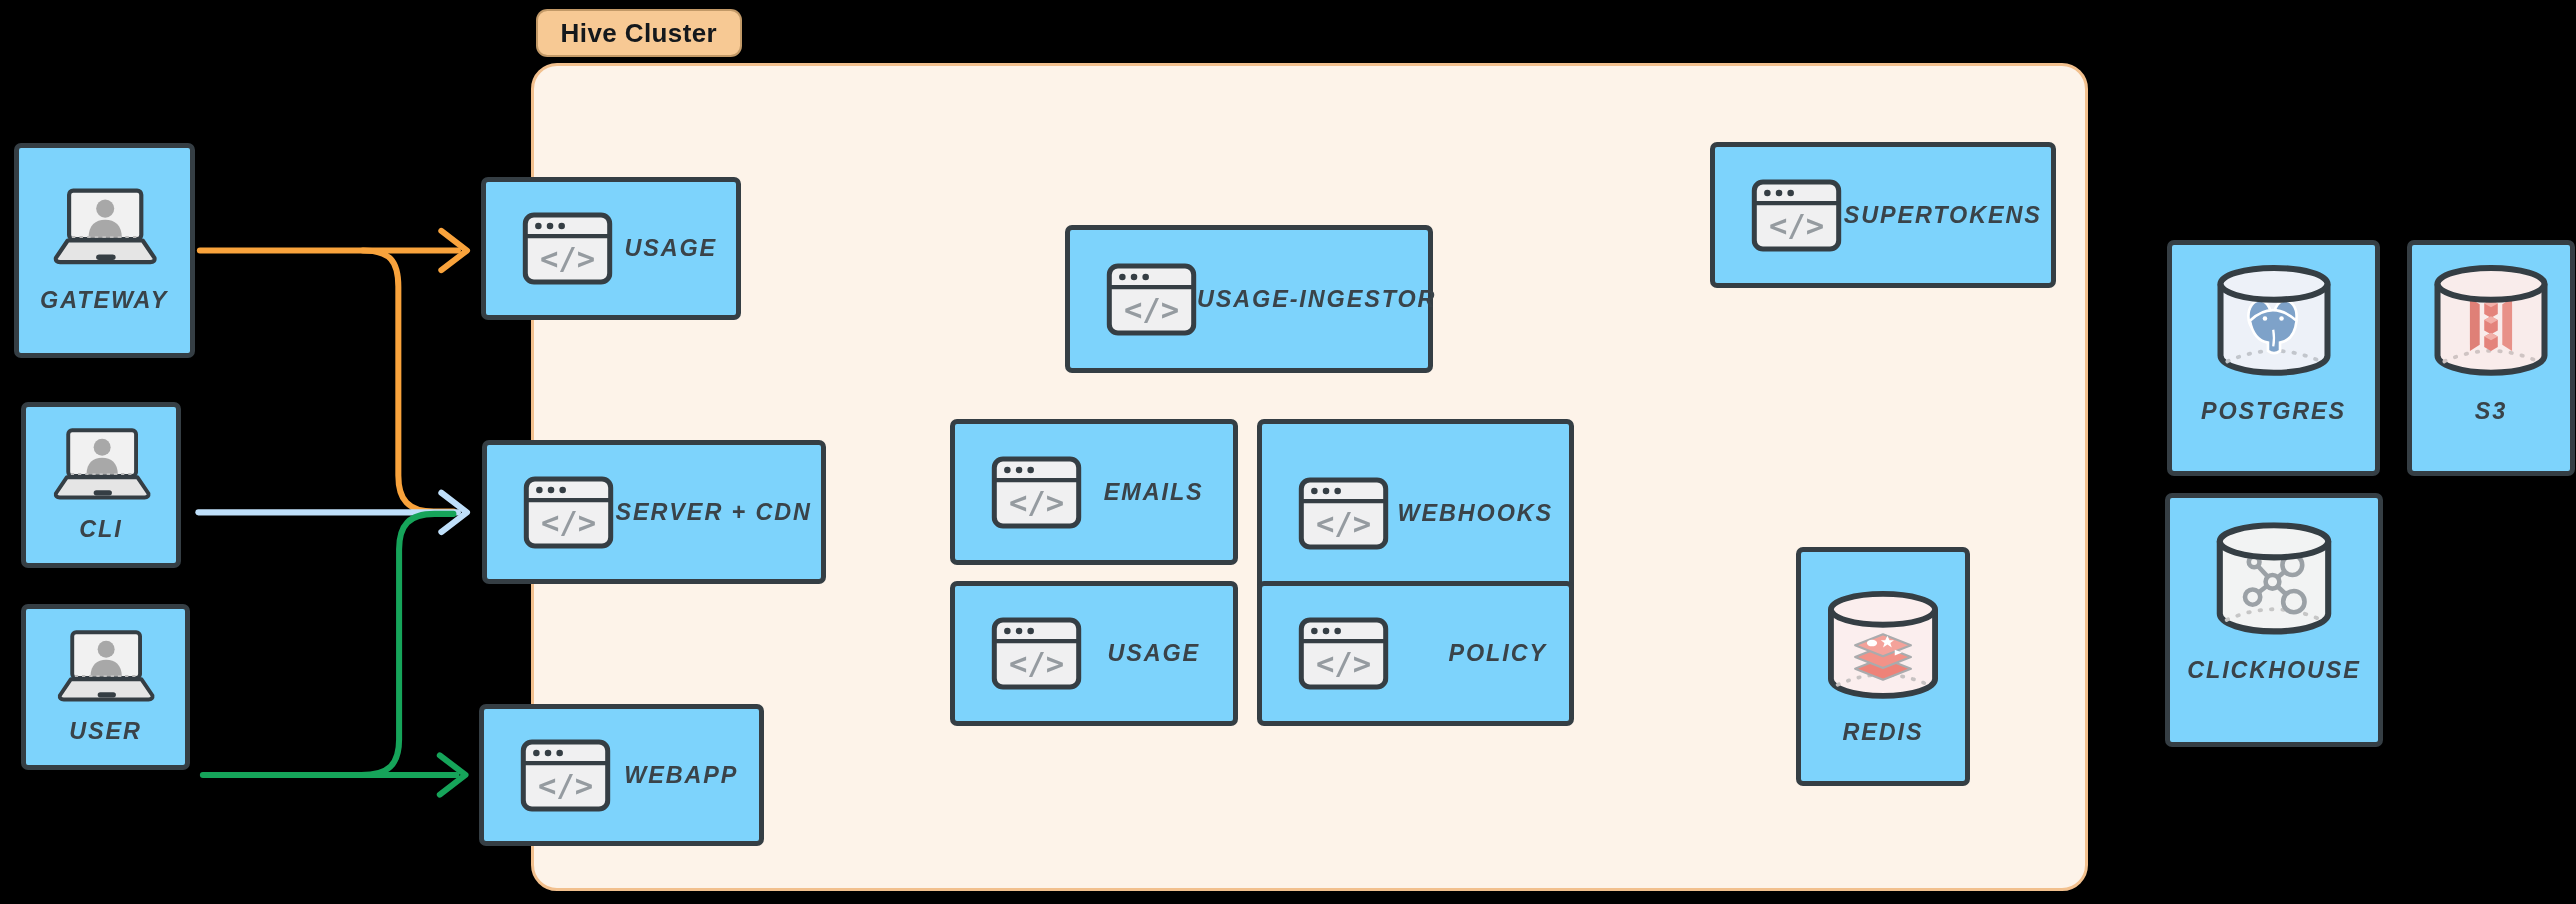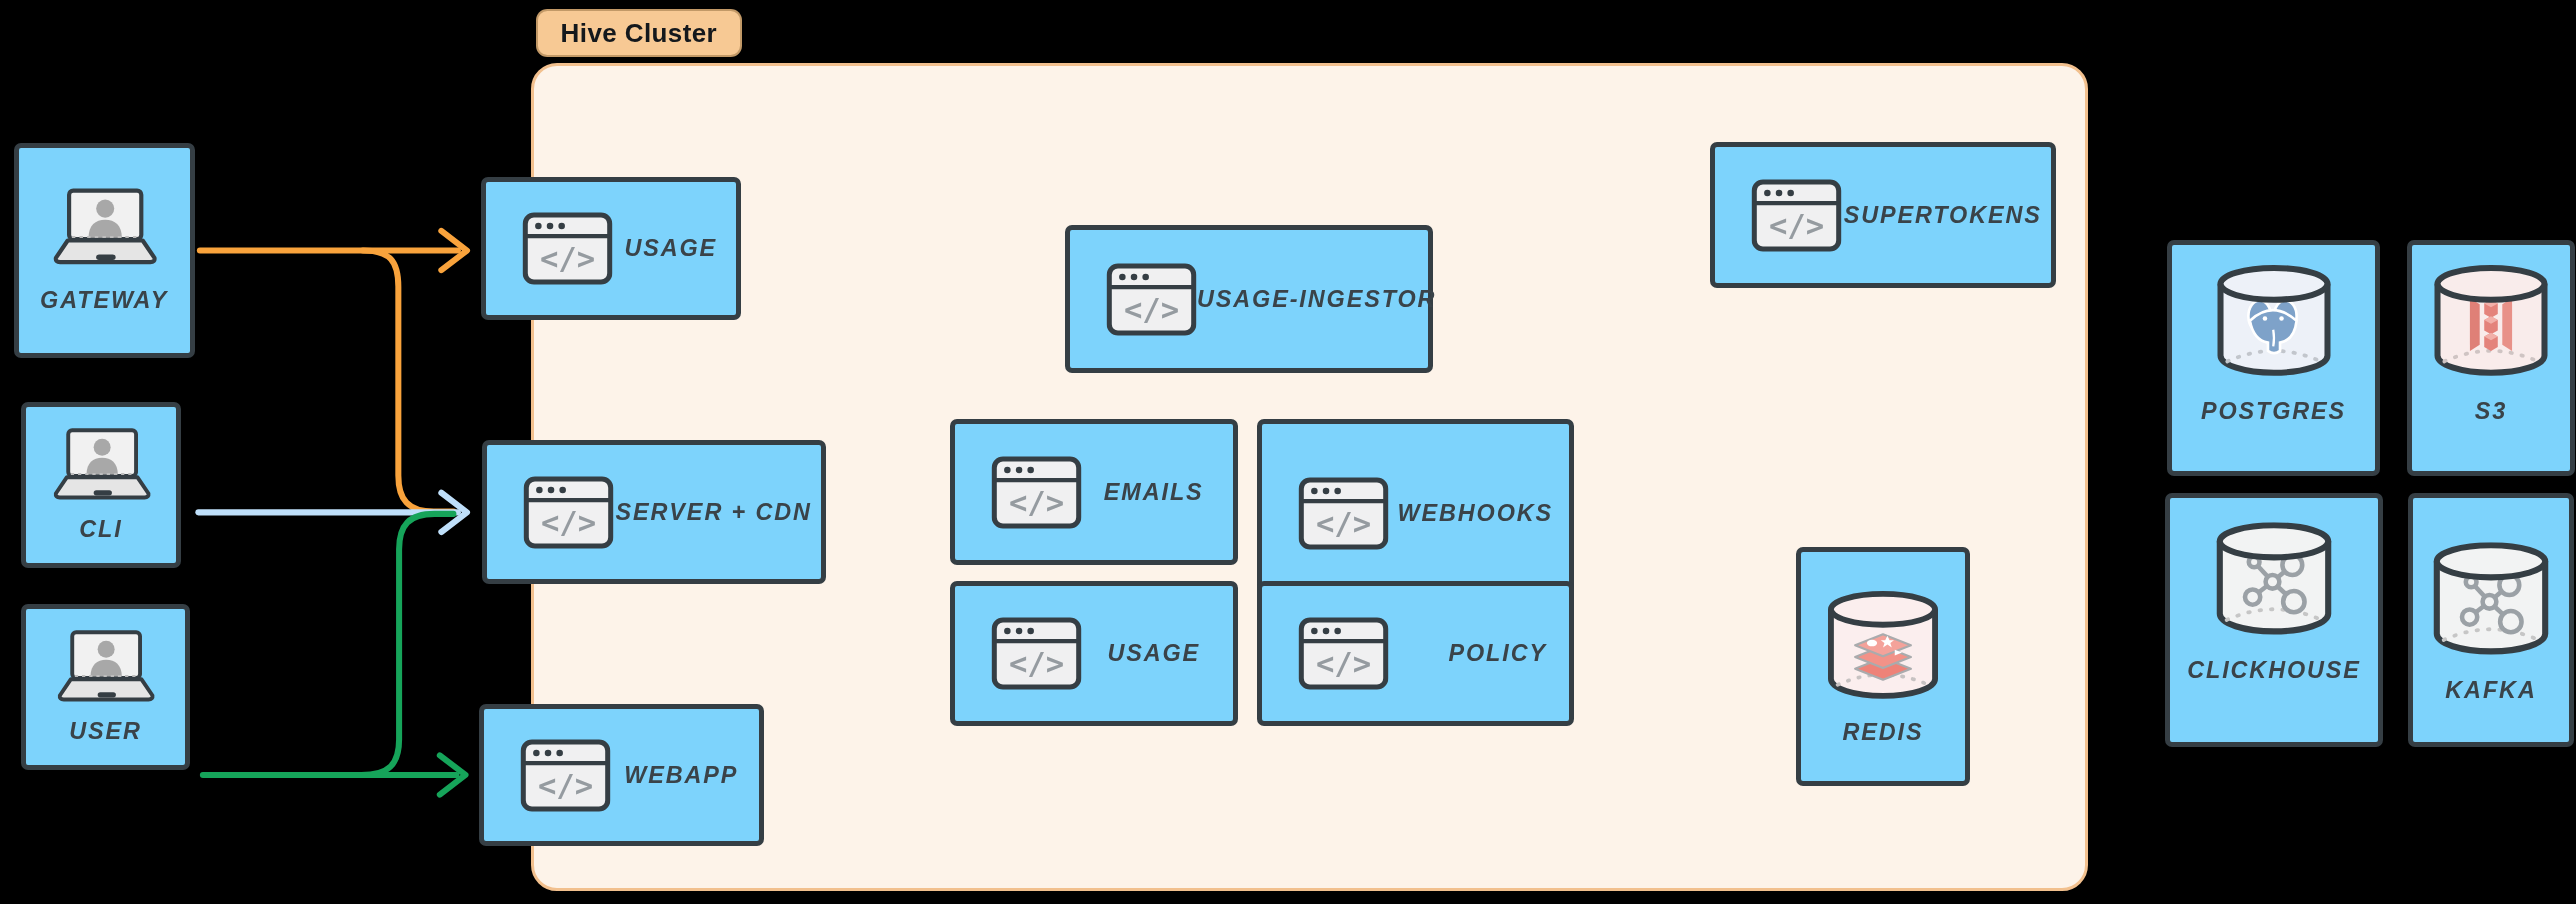--- a/index.html
+++ b/index.html
@@ -235,21 +235,15 @@
         <use href="#sym-cyl-s3"></use>
       </svg>
     <div class="lbl">S3</div>
   </div>
   <div class="card db tall" style="left:2165px;top:493px;width:218px;height:254px;padding-top:24px;">
     <svg class="icon" viewBox="0 0 300 152" width="226" height="115">
         <use href="#sym-cyl-net"></use>
       </svg>
     <div class="lbl">CLICKHOUSE</div>
   </div>
-  <div class="card db tall" style="left:2408px;top:493px;width:166px;height:254px;padding-top:44px;">
-    <svg class="icon" viewBox="0 0 300 152" width="226" height="115">
-        <use href="#sym-cyl-net"></use>
-      </svg>
-    <div class="lbl">KAFKA</div>
-  </div>
 
 </div>
 
 
 </body></html>

